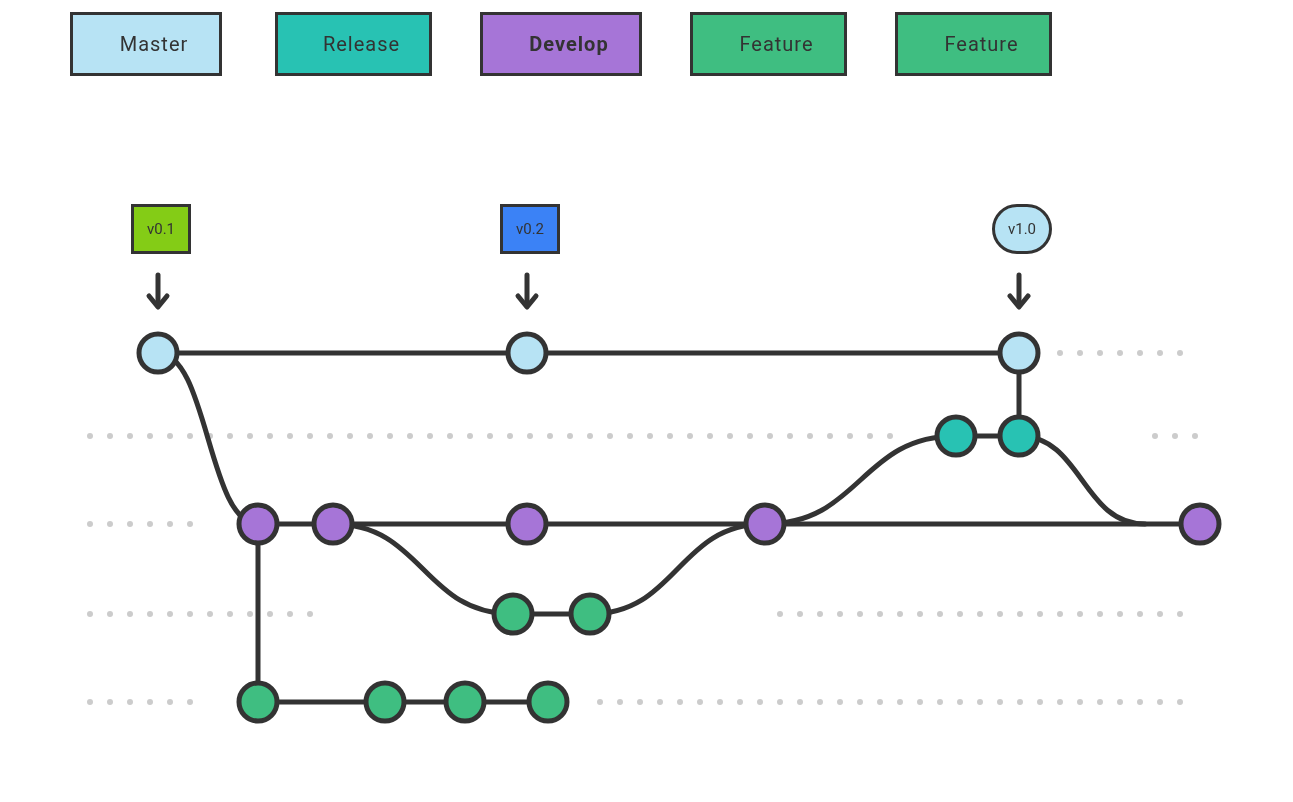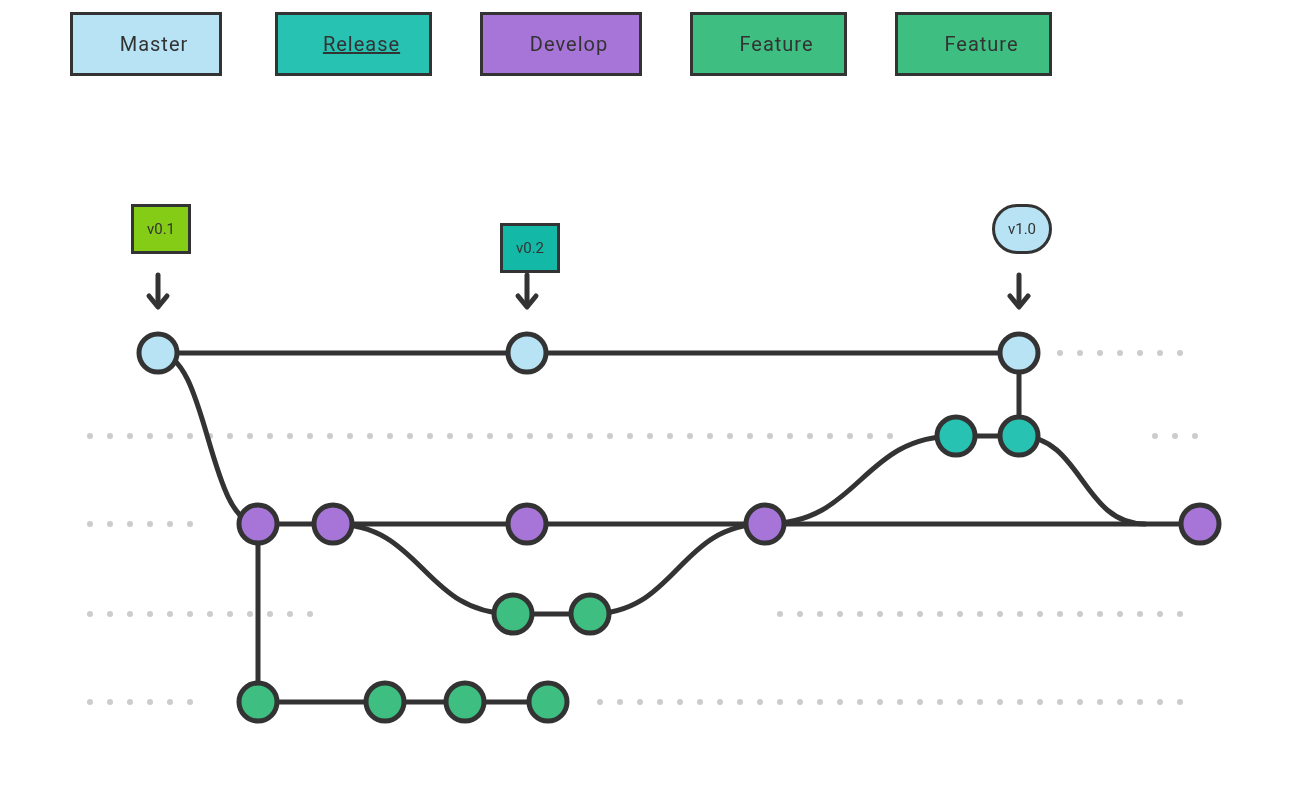--- a/index.html
+++ b/index.html
@@ -57,28 +57,28 @@
     height: 802px;
   }
 </style>
 </head>
 <body>
 
 <div class="page">
 
   <div class="branch-labels">
     <div class="branch-box" style="left: 70px; width: 130px; background-color: rgb(183, 227, 244);">Master</div>
-    <div class="branch-box" style="left: 275px; width: 135px; background-color: rgb(40, 194, 179); text-decoration: underline;">Release</div>
-    <div class="branch-box" style="left: 480px; width: 140px; background-color: rgb(166, 117, 215);">Develop</div>
+    <div class="branch-box" style="left: 275px; width: 135px; background-color: rgb(40, 194, 179);">Release</div>
+    <div class="branch-box" style="left: 480px; width: 140px; background-color: rgb(166, 117, 215); font-weight: bold;">Develop</div>
     <div class="branch-box" style="left: 690px; width: 135px; background-color: rgb(63, 190, 129);">Feature</div>
     <div class="branch-box" style="left: 895px; width: 135px; background-color: rgb(63, 190, 129);">Feature</div>
   </div>
 
   <div class="version-tag" style="left: 131px; top: 204px; background-color: #84cc16;">v0.1</div>
-  <div class="version-tag" style="left: 500px; top: 204px; background-color: #14b8a6; margin-top: 19px;">v0.2</div>
+  <div class="version-tag" style="left: 500px; top: 204px; background-color: #3b82f6;">v0.2</div>
   <div class="version-tag" style="left: 992px; top: 204px; background-color: rgb(183, 227, 244); border-radius: 25px;">v1.0</div>
 
   <svg class="diagram" viewBox="0 0 1293 802">
     <g id="svg-root">
         <line x1="1060" y1="353" x2="1200" y2="353" stroke="#CCCCCC" stroke-width="6" stroke-linecap="round" stroke-dasharray="0 20"></line>
         <line x1="90" y1="436" x2="905" y2="436" stroke="#CCCCCC" stroke-width="6" stroke-linecap="round" stroke-dasharray="0 20"></line>
         <line x1="1155" y1="436" x2="1200" y2="436" stroke="#CCCCCC" stroke-width="6" stroke-linecap="round" stroke-dasharray="0 20"></line>
         <line x1="90" y1="524" x2="210" y2="524" stroke="#CCCCCC" stroke-width="6" stroke-linecap="round" stroke-dasharray="0 20"></line>
         <line x1="90" y1="614" x2="320" y2="614" stroke="#CCCCCC" stroke-width="6" stroke-linecap="round" stroke-dasharray="0 20"></line>
         <line x1="780" y1="614" x2="1200" y2="614" stroke="#CCCCCC" stroke-width="6" stroke-linecap="round" stroke-dasharray="0 20"></line>

